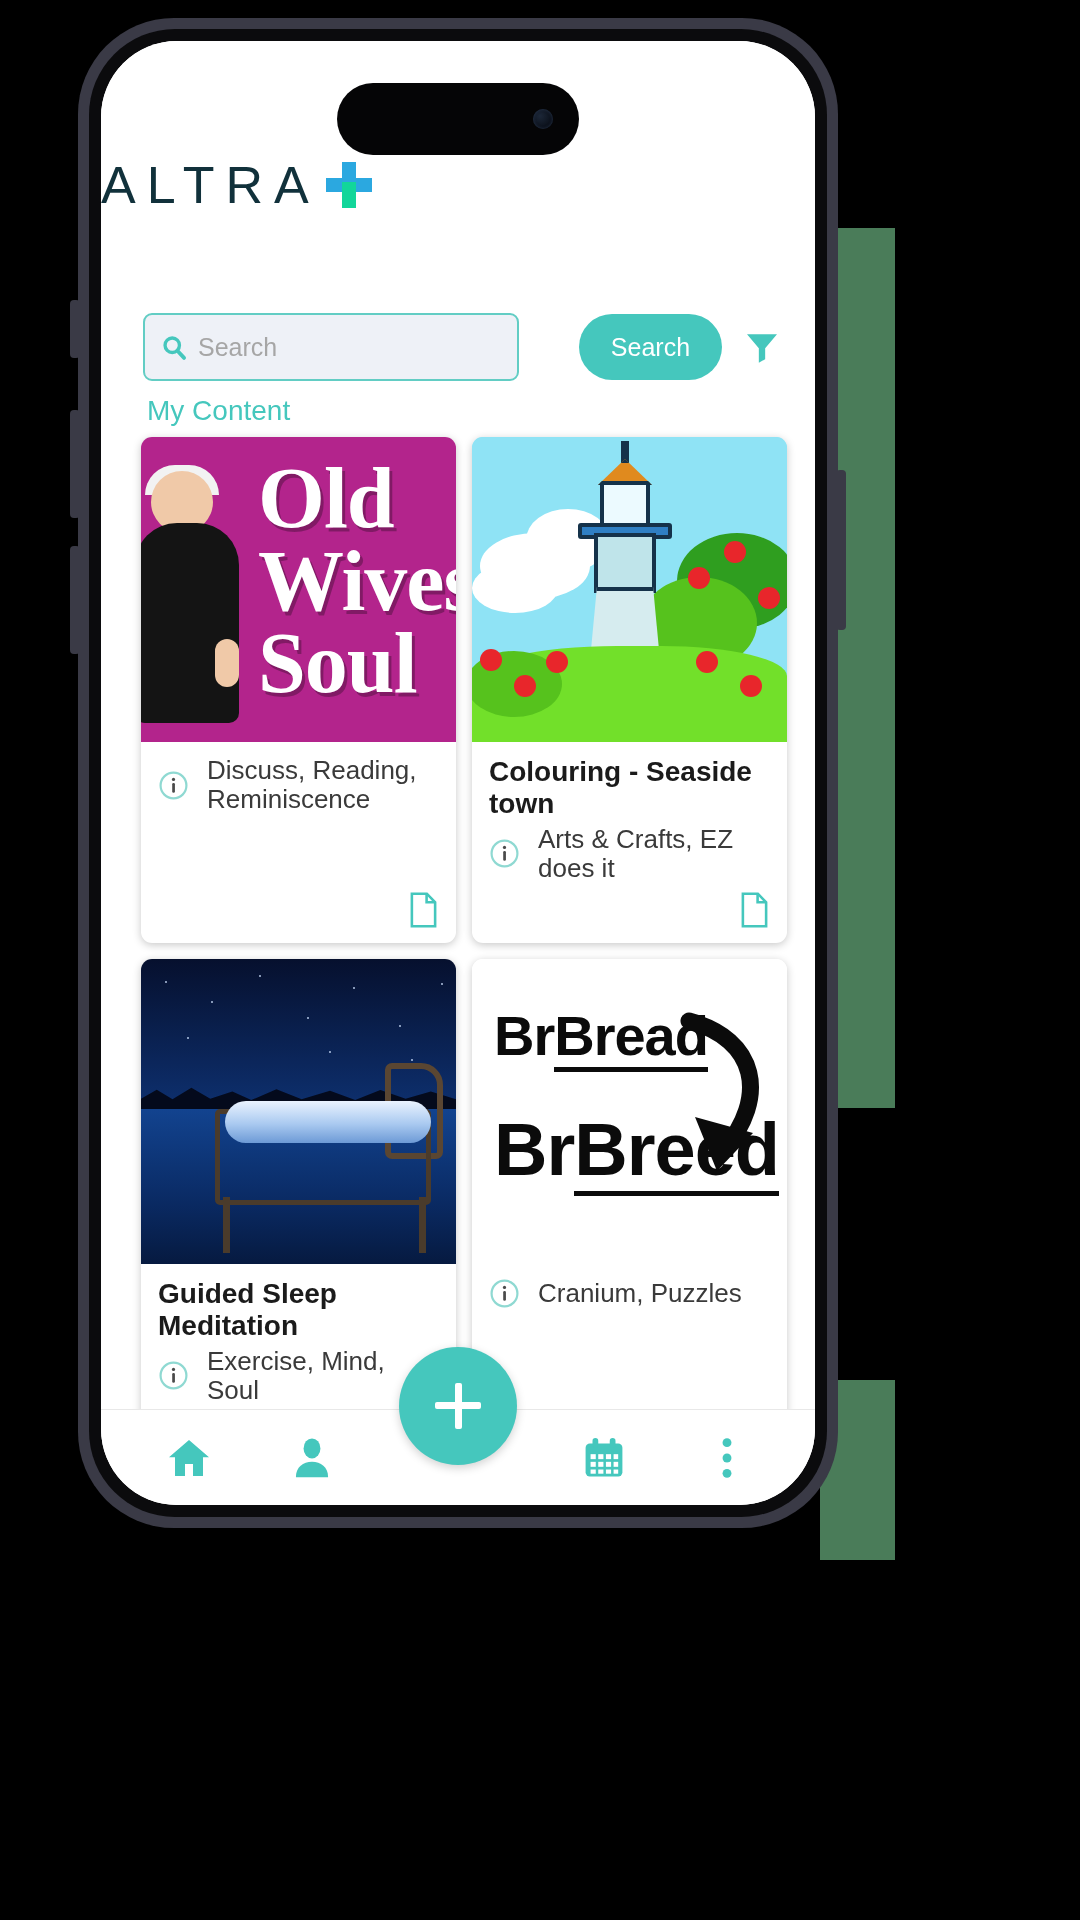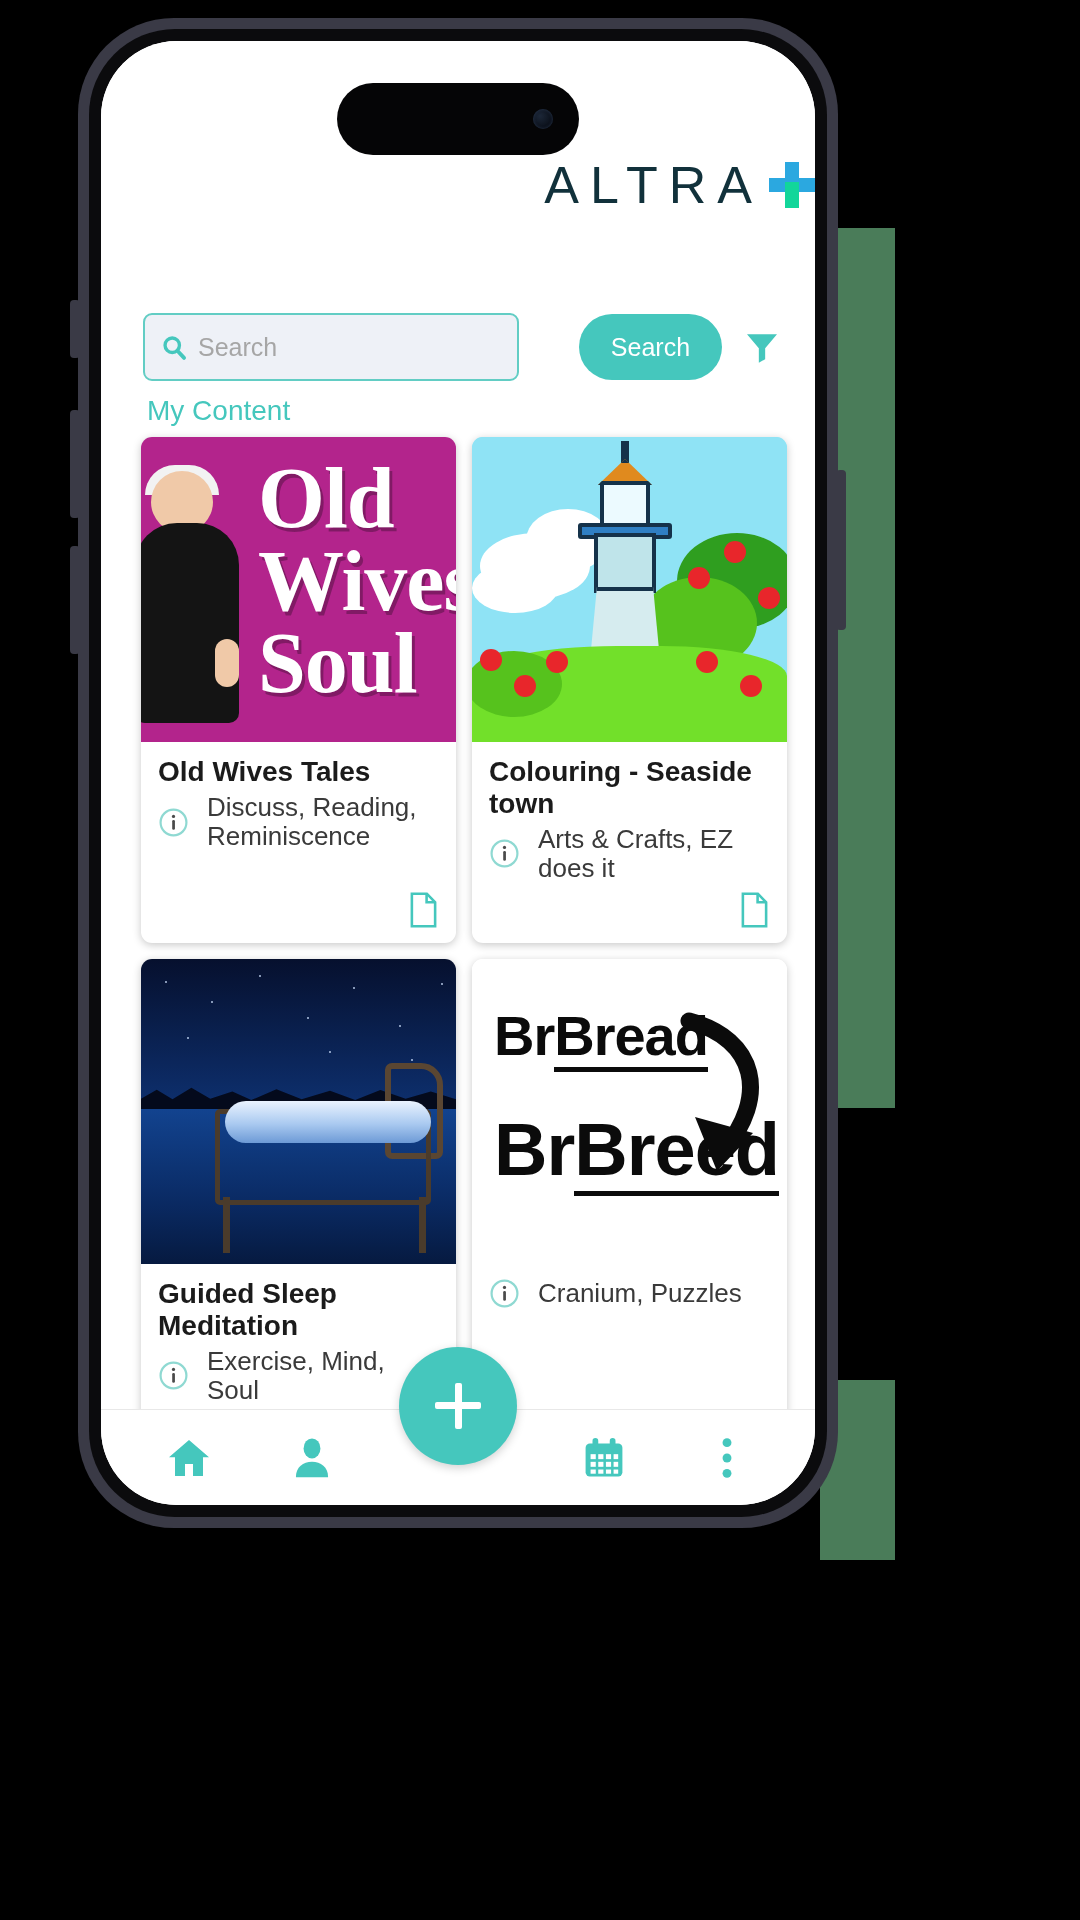--- a/index.html
+++ b/index.html
@@ -32,21 +32,21 @@
   
   .island{ position:absolute; left:50%; transform:translateX(-50%); top:42px;
       width:242px; height:72px; border-radius:40px; background:#050506; z-index:40;
       display:flex; align-items:center; justify-content:flex-end; padding-right:26px; }
   .island .cam{ width:20px; height:20px; border-radius:50%;
       background:radial-gradient(circle at 35% 35%, #1c2738 0%, #0a0f18 70%);
       box-shadow:inset 0 0 3px #2b3a52; }
 
   
   .logo-bar{ height:192px; background:#fff; display:flex; align-items:flex-end;
-      justify-content:flex-end; padding-bottom:18px; }
+      justify-content:flex-start; padding-bottom:18px; }
   .logo{ display:flex; align-items:center; gap:4px; }
   .logo-word{ font-size:52px; letter-spacing:11px; color:#11313b; font-weight:400;
       font-family:"Liberation Sans", sans-serif; }
   .logo-plus{ position:relative; width:46px; height:46px; margin-left:2px; }
   .logo-plus .v{ position:absolute; left:16px; top:0; width:14px; height:46px;
       background:#12d69a; }
   .logo-plus .h{ position:absolute; left:0; top:16px; width:46px; height:14px;
       background:#2ba8e0; }
   .logo-plus .v2{ position:absolute; left:16px; top:0; width:14px; height:20px;
       background:#2ba8e0; }
@@ -237,21 +237,20 @@
                 <div class="owt-body"></div>
                     <div class="owt-hand"></div>
               </div>
               <div class="owt-txt">
                 <div>Old</div>
                 <div>Wives</div>
                 <div>Soul</div>
               </div>
             </div>
             <div class="card-body">
-              <div class="card-title">Old Wives Tales</div>
               <div class="card-tagrow">
                 <svg class="info-ic" viewBox="0 0 24 24">
                   <circle cx="12" cy="12" r="10" fill="none" stroke="#8fd9d2" stroke-width="1.7"></circle>
                   <circle cx="12" cy="7.3" r="1.25" fill="#4a4a4a"></circle>
                   <rect x="11" y="10" width="2.1" height="7.6" rx="1" fill="#4a4a4a"></rect>
                 </svg>
                 <span class="card-tags">Discuss, Reading, Reminiscence</span>
               </div>
             </div>
             <div class="card-foot">

